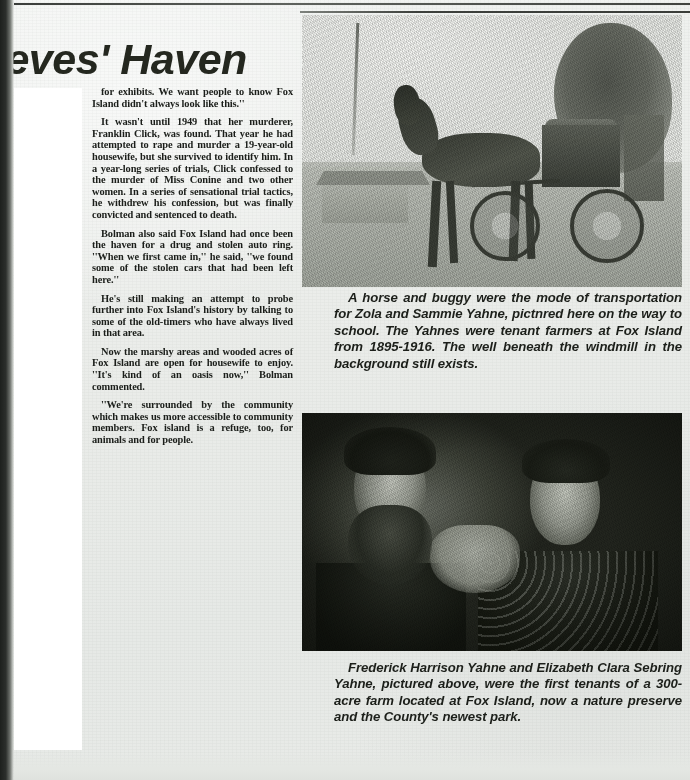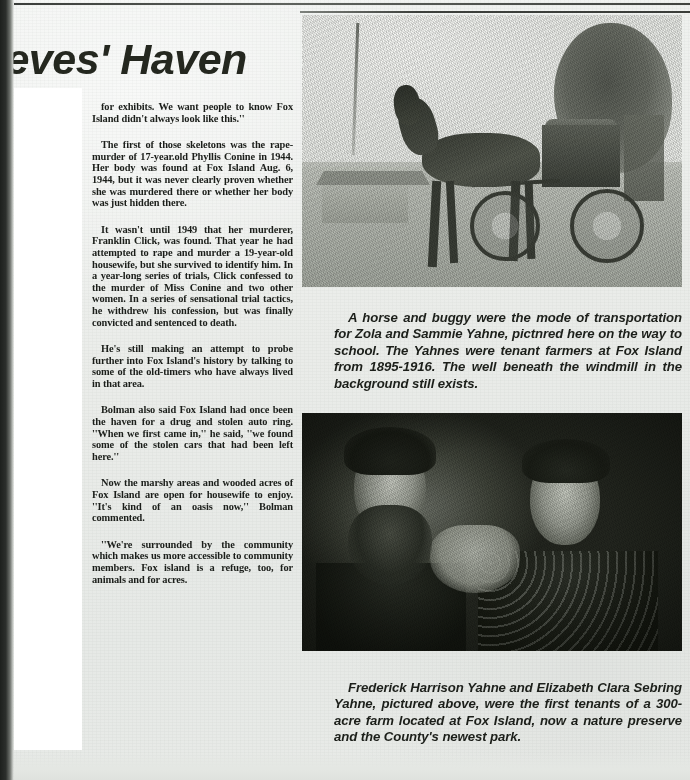--- a/index.html
+++ b/index.html
@@ -94,21 +94,21 @@
     width: 201px;
     color: #1b1e1a;
     font-size: 10.4px;
     line-height: 11.6px;
     text-align: justify;
     font-family: "Liberation Serif", serif;
     font-weight: bold;
     letter-spacing: -0.12px;
   }
   .column p {
-    margin: 15px 0 7px 0;
+    margin: 0 0 7px 0;
     text-indent: 9px;
     -webkit-hyphens: none;
     hyphens: none;
   }
 
   
   .photo {
     position: absolute;
     overflow: hidden;
   }
@@ -267,21 +267,20 @@
   .caption {
     position: absolute;
     font-family: "Liberation Sans", sans-serif;
     font-style: italic;
     font-weight: bold;
     font-size: 13.2px;
     line-height: 16.4px;
     color: #1c1f1a;
     text-align: justify;
     letter-spacing: -0.1px;
-    margin-top: 20px;
   }
   #caption-horse-buggy {
     left: 334px; top: 290px; width: 348px;
     text-indent: 14px;
   }
   #caption-portrait {
     left: 334px; top: 660px; width: 348px;
     text-indent: 14px;
   }
 
@@ -300,26 +299,25 @@
 
   <div class="rule rule-a"></div>
   <div class="rule rule-b"></div>
 
   <div class="headline">ieves' Haven</div>
 
   <div class="white-block"></div>
 
   <div class="column">
     <p>for exhibits. We want people to know Fox Island didn't always look like this.''</p>
-    <p>The first of those skeletons was the rape-murder of 17-year.old Phyllis Conine in 1944. Her body was found at Fox Island Aug. 6, 1944, but it was never clearly proven whether she was murdered there or whether her body was just hidden there.</p>
     <p>It wasn't until 1949 that her murderer, Franklin Click, was found. That year he had attempted to rape and murder a 19-year-old housewife, but she survived to identify him. In a year-long series of trials, Click confessed to the murder of Miss Conine and two other women. In a series of sensational trial tactics, he withdrew his confession, but was finally convicted and sentenced to death.</p>
+    <p>Bolman also said Fox Island had once been the haven for a drug and stolen auto ring. ''When we first came in,'' he said, ''we found some of the stolen cars that had been left here.''</p>
     <p>He's still making an attempt to probe further into Fox Island's history by talking to some of the old-timers who have always lived in that area.</p>
-    <p>Bolman also said Fox Island had once been the haven for a drug and stolen auto ring. ''When we first came in,'' he said, ''we found some of the stolen cars that had been left here.''</p>
     <p>Now the marshy areas and wooded acres of Fox Island are open for housewife to enjoy. ''It's kind of an oasis now,'' Bolman commented.</p>
-    <p>''We're surrounded by the community which makes us more accessible to community members. Fox island is a refuge, too, for animals and for acres.</p>
+    <p>''We're surrounded by the community which makes us more accessible to community members. Fox island is a refuge, too, for animals and for people.</p>
   </div>
 
   <div class="photo" id="photo-horse-buggy">
     <div class="hb-sky"></div>
     <div class="hb-ground"></div>
     <div class="hb-windmill"></div>
     <div class="hb-tree"></div>
     <div class="hb-post"></div>
     <div class="hb-shed"></div>
     <div class="hb-buggy-top"></div>

